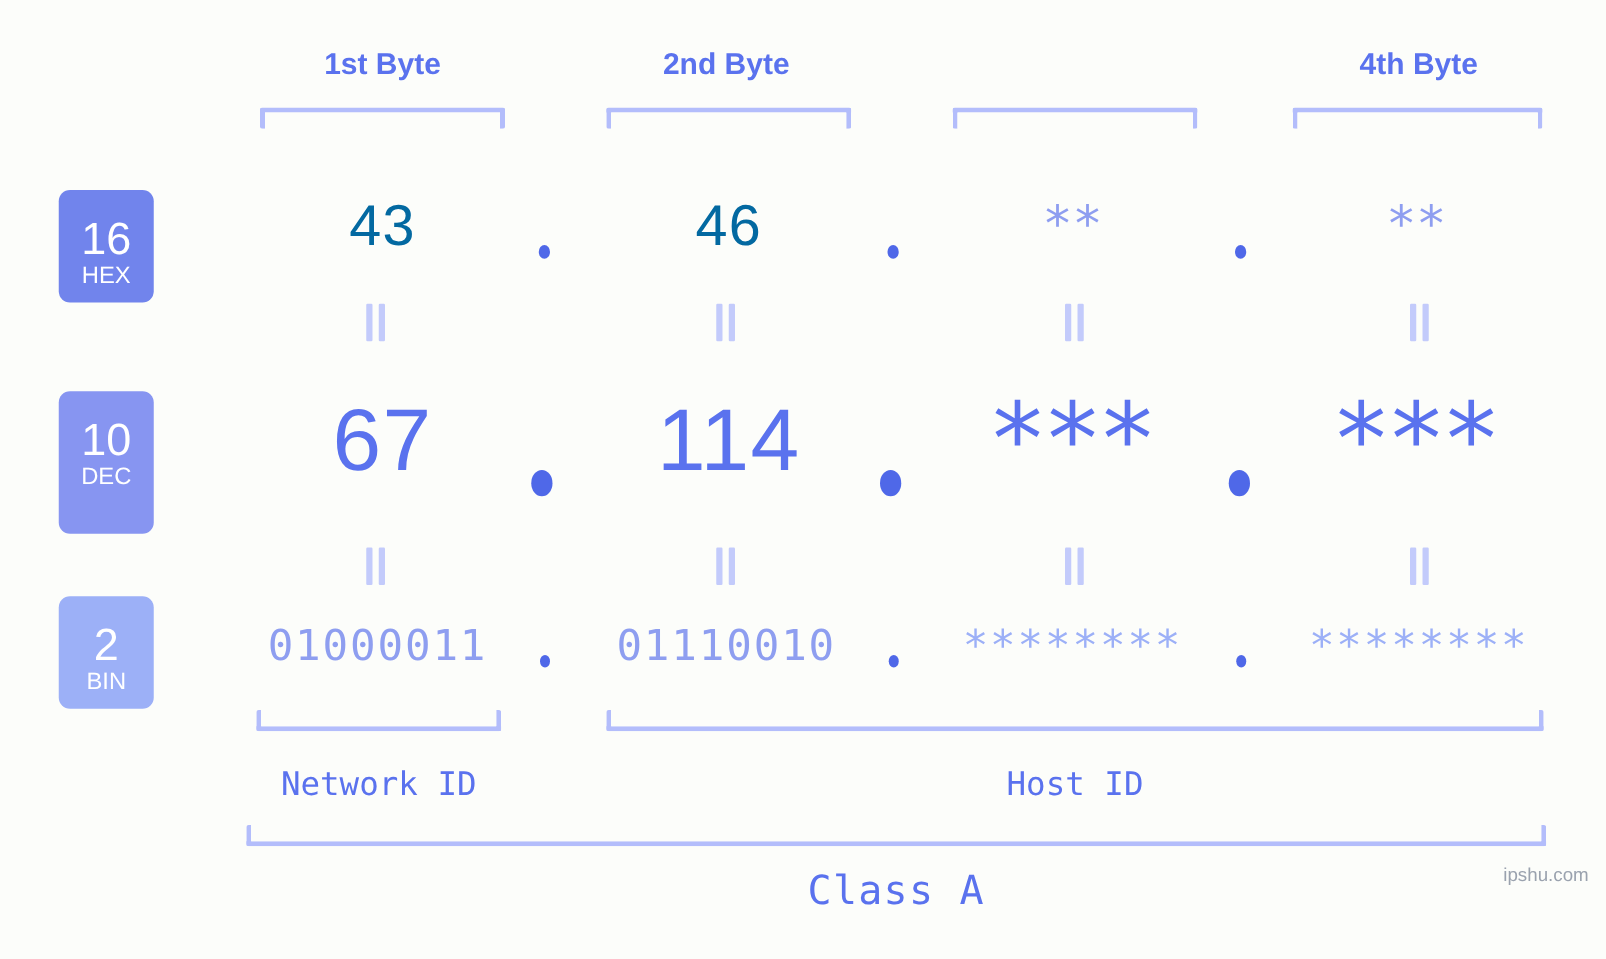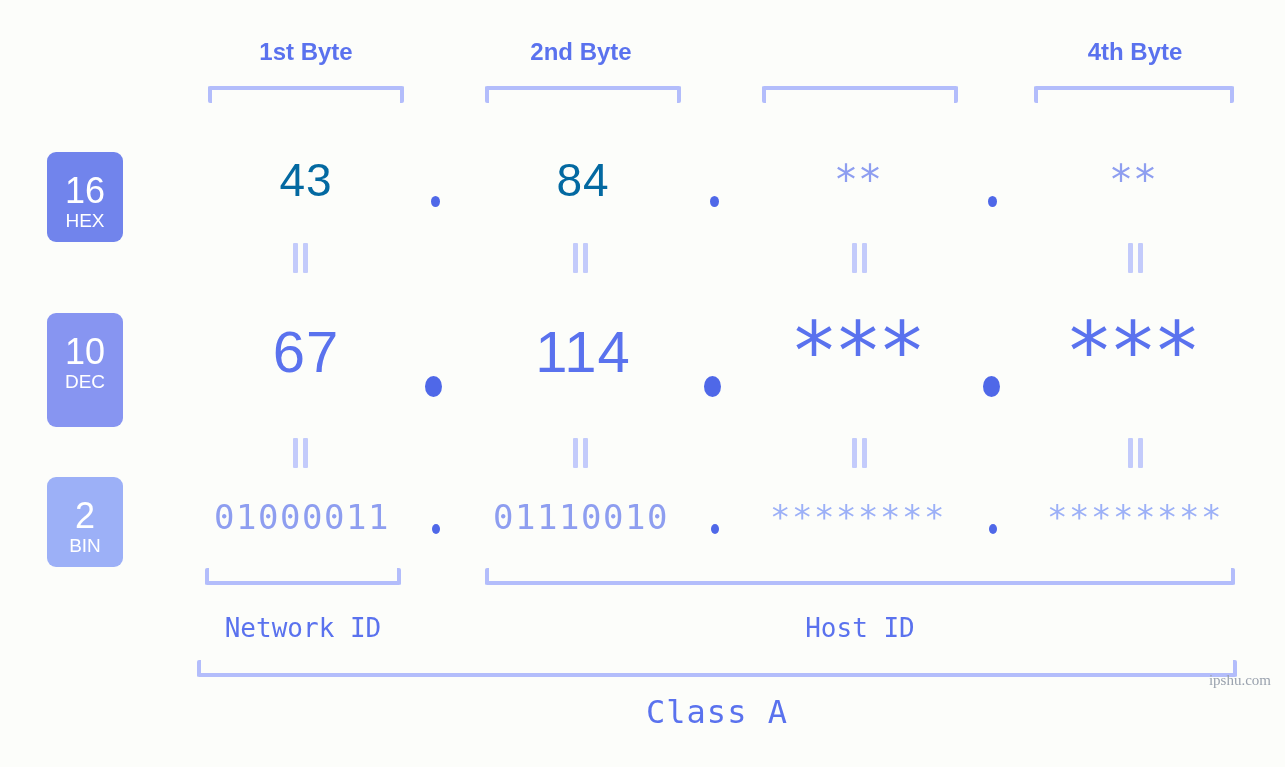--- a/index.html
+++ b/index.html
@@ -99,21 +99,21 @@
     line-height: 56px;
     font-size: 46px;
     color: #0369a1;
     letter-spacing: 1px;
   }
   
   .row-dec .cell {
     top: 300px;
     height: 104px;
     line-height: 104px;
-    font-size: 58px;
+    font-size: 70px;
     color: #5a72ee;
     letter-spacing: 1px;
   }
   
   .row-bin .cell {
     top: 494px;
     height: 46px;
     line-height: 46px;
     font-size: 34px;
     font-family: "DejaVu Sans Mono", monospace;
@@ -180,23 +180,23 @@
     font-family: "DejaVu Sans Mono", monospace;
     color: #5a72ee;
     white-space: nowrap;
     letter-spacing: 1px;
   }
 
   
   #watermark {
     position: absolute;
     right: 14px;
-    top: 672px;
+    top: 692px;
     font-size: 15px;
-    font-family: Liberation Serif, serif;
+    font-family: Liberation Sans, sans-serif;
     color: #9aa2ae;
     white-space: nowrap;
   }
 </style>
 </head>
 <body>
 
 <div id="stage">
 
   <div class="byte-label" style="left:208px;width:196px;">1st Byte</div>
@@ -208,21 +208,21 @@
   <div class="bracket-top" style="left:762px;width:196px;"></div>
   <div class="bracket-top" style="left:1034px;width:200px;"></div>
 
   <div id="badge-hex" class="badge">
     <span class="num">16</span>
     <span class="nm">HEX</span>
   </div>
 
   <div class="row-hex">
     <div class="cell" style="left:208px;width:196px;">43</div>
-    <div class="cell" style="left:485px;width:196px;">84</div>
+    <div class="cell" style="left:485px;width:196px;">46</div>
     <div class="cell masked" style="left:762px;width:196px;">**</div>
     <div class="cell masked" style="left:1037px;width:196px;">**</div>
 
     <div class="dot hex-dot" style="left:431px;"></div>
     <div class="dot hex-dot" style="left:710px;"></div>
     <div class="dot hex-dot" style="left:988px;"></div>
   </div>
 
   <div class="eq r1" style="left:292px;">
       <span class="a"></span>

